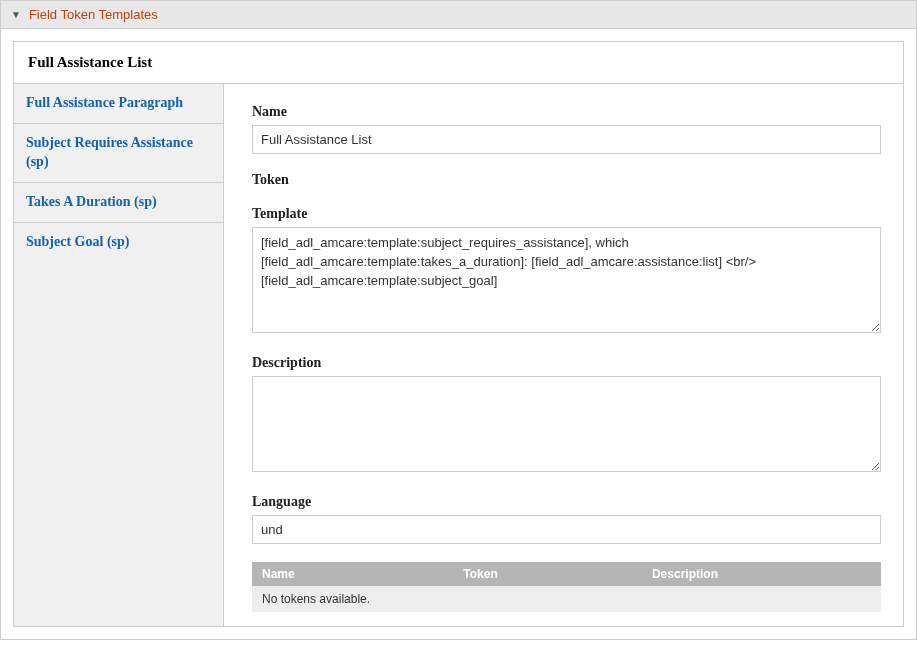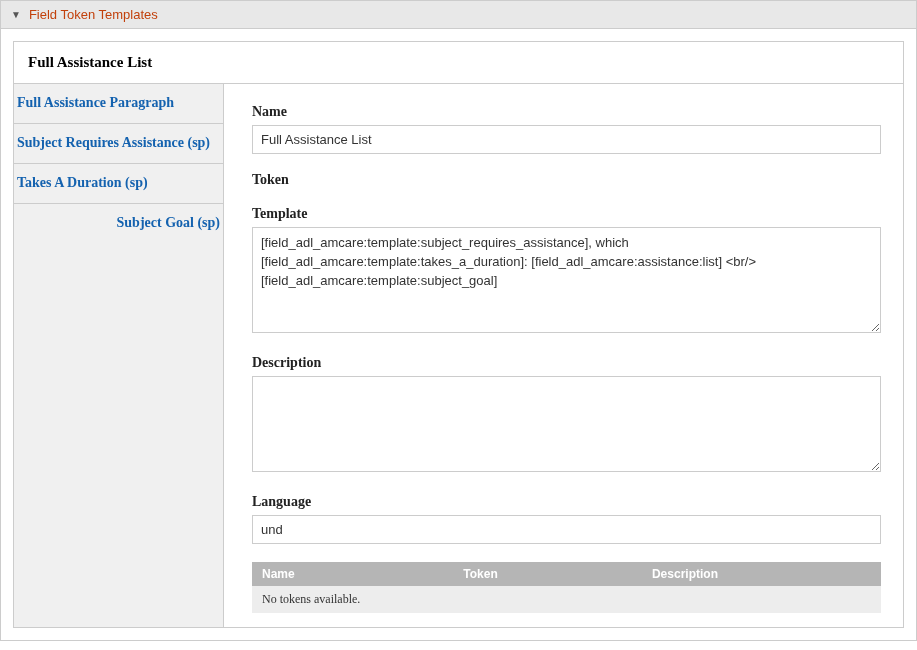--- a/index.html
+++ b/index.html
@@ -51,30 +51,30 @@
     .panel-body {
       display: flex;
     }
     .tabs {
       width: 210px;
       background: #f0f0f0;
       border-right: 1px solid #ccc;
       flex-shrink: 0;
     }
     .tab {
-      padding: 10px 3px;
+      padding: 10px 12px;
       border-bottom: 1px solid #ccc;
       font-family: Georgia, "Times New Roman", serif;
       font-size: 14px;
       font-weight: bold;
       color: #1462af;
       cursor: pointer;
       line-height: 1.35;
     }
-    .tab:last-child { border-bottom: none; text-align: right; }
+    .tab:last-child { border-bottom: none; }
     .content {
       flex: 1;
       padding: 20px 22px 14px 28px;
     }
     .form-group { margin-bottom: 18px; }
     .form-label {
       display: block;
       font-family: Georgia, "Times New Roman", serif;
       font-weight: bold;
       font-size: 14px;
@@ -109,21 +109,21 @@
       font-size: 12px;
       font-weight: bold;
       color: #fff;
       padding: 5px 10px;
     }
     .token-table th:first-child { width: 32%; }
     .token-table th:nth-child(2) { width: 30%; }
     .token-table tbody td {
       background: #ededed;
       padding: 6px 10px;
-      font-family: Liberation Serif, serif;
+      font-family: Liberation Sans, sans-serif;
       font-size: 12px;
       color: #333;
     }
   </style>
 </head>
 <body>
 
 <div class="fieldset-header">
   <span class="toggle-icon">▼</span>
   <span class="fieldset-title">Field Token Templates</span>

